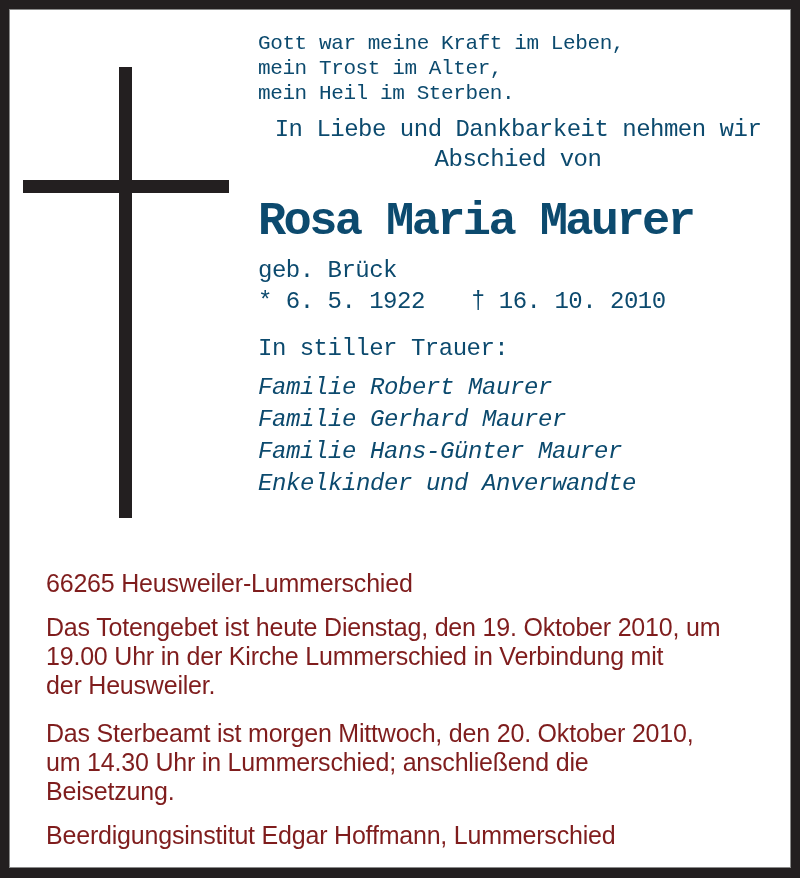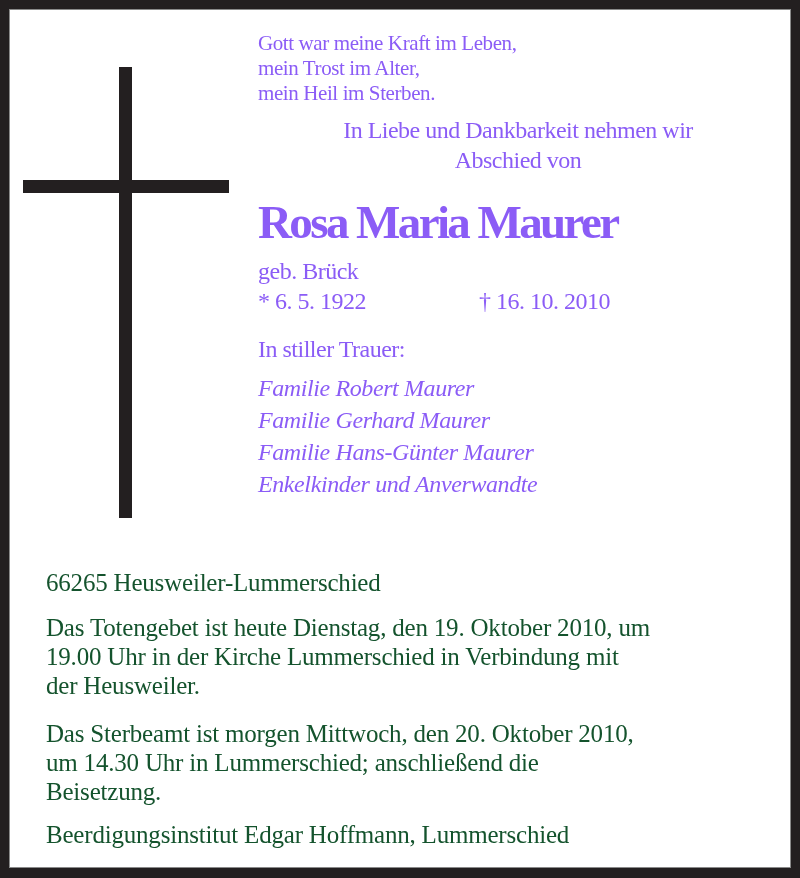--- a/index.html
+++ b/index.html
@@ -4,36 +4,36 @@
   <style>
     html, body { margin: 0; padding: 0; }
     body {
       width: 800px; height: 878px; background: #231f20; position: relative; overflow: hidden;
     }
     .card {
       position: absolute; left: 9px; top: 9px; width: 782px; height: 859px;
       background: #ffffff; box-sizing: border-box;
       box-shadow: inset 0 0 0 1px #8a8a8a;
     }
-    .serif { font-family: Liberation Serif, serif; color: #8b5cf6; }
+    .serif { font-family: Liberation Mono, monospace; color: #0c4a6e; }
     .cross-v { position: absolute; left: 110px; top: 58px; width: 13px; height: 451px; background: #231f20; }
     .cross-h { position: absolute; left: 14px; top: 171px; width: 206px; height: 13px; background: #231f20; }
 
     .right { position: absolute; left: 249px; top: 22px; width: 520px; }
     .motto { font-size: 21px; line-height: 25px; letter-spacing: -0.4px; }
     .intro { font-size: 24px; line-height: 30px; margin-top: 9px; letter-spacing: -0.5px; text-align: center; }
     .name  { font-size: 47px; font-weight: bold; line-height: 52px; margin-top: 21px; letter-spacing: -2.6px; }
     .birth { font-size: 24px; line-height: 30px; margin-top: 8px; letter-spacing: -0.5px; }
-    .dates { font-size: 24px; line-height: 31px; letter-spacing: -0.5px; display: flex; gap: 8px; }
+    .dates { font-size: 24px; line-height: 31px; letter-spacing: -0.5px; display: flex; }
     .dates .born { width: 213px; }
     .mourn { font-size: 24px; line-height: 30px; margin-top: 17px; letter-spacing: -0.5px; }
     .family { font-size: 24px; line-height: 32px; font-style: italic; margin-top: 8px; letter-spacing: -0.4px; }
 
     .bottom { position: absolute; left: 37px; top: 559px; width: 730px; }
-    .cond { font-family: Liberation Serif, serif; color: #14532d; font-size: 25px; letter-spacing: -0.2px; }
+    .cond { font-family: Liberation Sans, sans-serif; color: #7f1d1d; font-size: 25px; letter-spacing: -0.2px; }
     .place { line-height: 30px; }
     .para { line-height: 29px; margin-top: 15px; }
     .para2 { line-height: 29px; margin-top: 19px; }
     .undertaker { line-height: 30px; margin-top: 14px; }
   </style>
 </head>
 <body>
 
 <div class="card">
   <div class="cross-v"></div>

